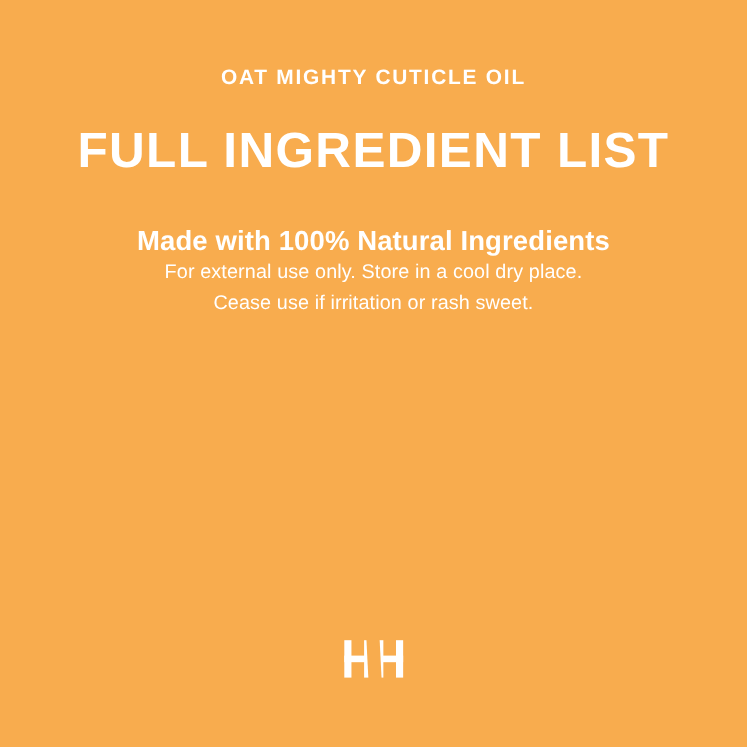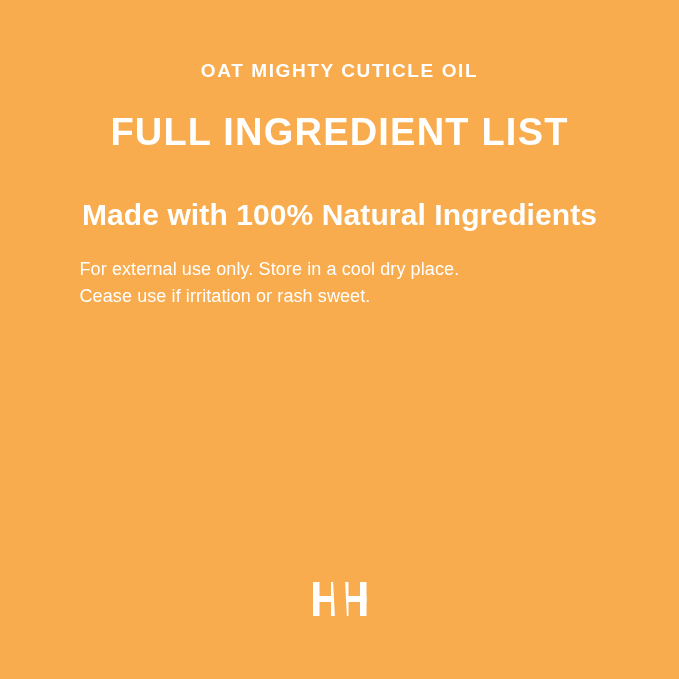--- a/index.html
+++ b/index.html
@@ -28,54 +28,53 @@
     font-size: 19px;
     font-weight: 600;
     letter-spacing: 1.6px;
     color: #FFFFFF;
     text-transform: uppercase;
     text-align: center;
     line-height: 1.2;
   }
   .headline {
     margin-top: 29px;
-    font-size: 38px;
+    font-size: 45px;
     font-weight: 700;
     letter-spacing: 1.2px;
     color: #FFFFFF;
     text-transform: uppercase;
     text-align: center;
     line-height: 1.1;
   }
   .ingredients {
     margin-top: 28px;
     width: 540px;
     font-size: 21px;
     font-weight: 400;
     color: #FFFFFF;
     text-align: justify;
     text-align-last: center;
     line-height: 1.62;
     letter-spacing: 0.2px;
   }
   .claim {
     margin-top: 44px;
-    font-size: 30px;
+    font-size: 25px;
     font-weight: 700;
     color: #FFFFFF;
     text-align: center;
     letter-spacing: 0.1px;
   }
   .warning {
-    margin-top: 24px;
     width: 520px;
     font-size: 18px;
     font-weight: 400;
     color: #FFFFFF;
-    text-align: left;
+    text-align: center;
     line-height: 1.52;
     letter-spacing: 0.1px;
   }
   .warning .line {
     display: block;
   }
   .logo-wrap {
     position: absolute;
     left: 0;
     right: 0;

